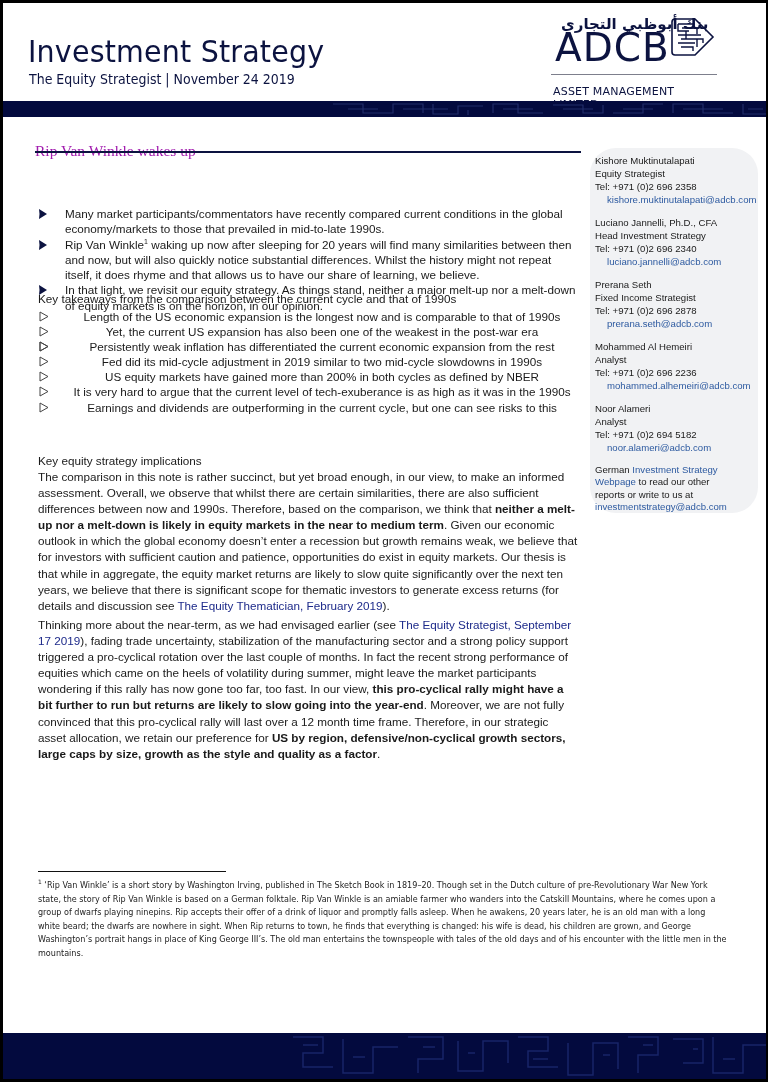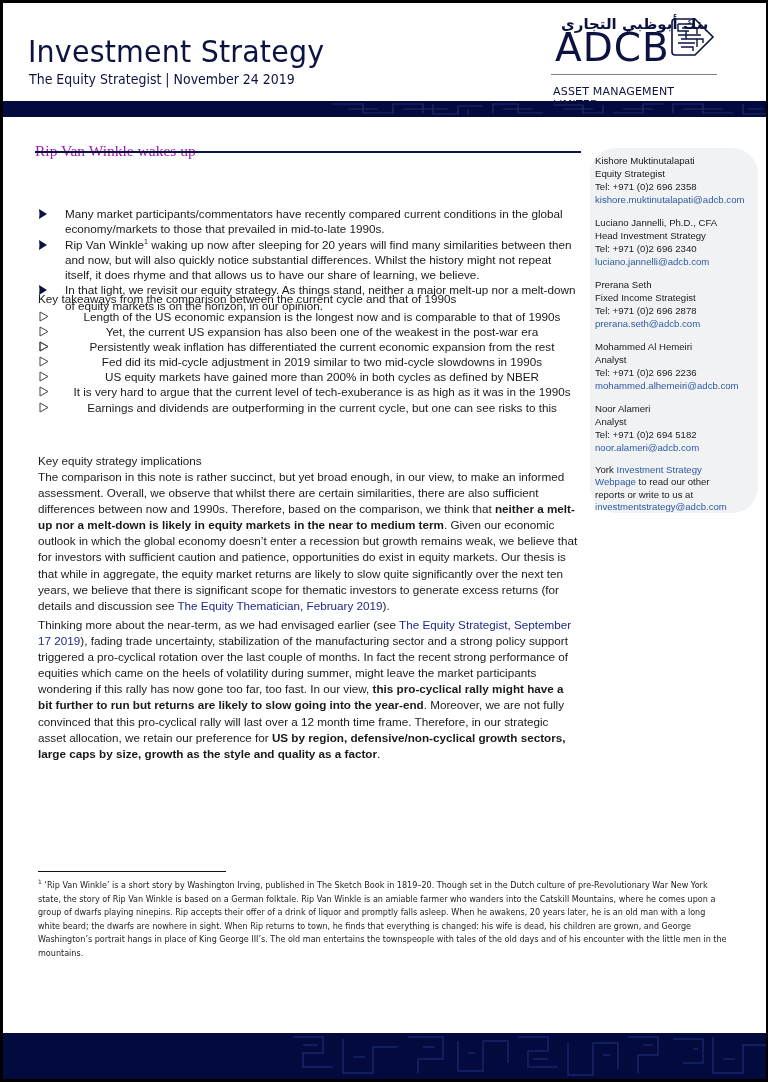--- a/index.html
+++ b/index.html
@@ -33,21 +33,21 @@
   .takeaways { position: absolute; left: 35px; top: 306px; width: 545px; text-align: center; }
   .tk { position: relative; padding-left: 23px; font-size: 11.7px; line-height: 15.1px; color: #1a1a1a; white-space: nowrap; }
   .tk .tri { position: absolute; left: 1px; top: 2px; width: 10px; height: 11px; }
 
   .para { position: absolute; left: 35px; width: 540px; font-size: 11.7px; line-height: 16.1px; color: #1a1a1a; }
   .para b { font-weight: bold; }
   .link { color: #1d2a8a; }
 
   .sidebar { position: absolute; left: 587px; top: 145px; width: 168px; height: 365px; background: #f1f2f4; padding: 6px 16px 0 5px; border-radius: 26px; }
   .contact { margin-bottom: 10px; font-size: 9.6px; line-height: 13px; color: #1a1a1a; }
-  .contact .email { color: #2d5aa0; }
+  .contact .email { color: #2d5aa0; margin-left: 12px; }
   .visit { font-size: 9.6px; line-height: 12.4px; color: #1a1a1a; }
   .visit .lnk { color: #2d5aa0; }
 
   .fn-rule { position: absolute; left: 35px; top: 868px; width: 188px; height: 1px; background: #111; }
   .footnote { position: absolute; left: 35px; top: 876px; width: 700px; font-size: 8.2px; line-height: 13.6px; color: #222; font-family: "DejaVu Sans", sans-serif; transform: scaleX(0.985); transform-origin: left; }
   .footnote sup { font-size: 6px; }
   sup { font-size: 7px; vertical-align: super; line-height: 0; }
 </style>
 </head>
 <body>
@@ -162,21 +162,21 @@
       <div>Tel: +971 (0)2 696 2236</div>
       <div class="email">mohammed.alhemeiri@adcb.com</div>
     </div>
     <div class="contact">
       <div>Noor Alameri</div>
       <div>Analyst</div>
       <div>Tel: +971 (0)2 694 5182</div>
       <div class="email">noor.alameri@adcb.com</div>
     </div>
     <div class="visit">
-      <span>York </span><span class="lnk">Investment Strategy Webpage</span><span> to read our other reports or write to us at </span><span class="lnk">investmentstrategy@adcb.com</span>
+      <span>German </span><span class="lnk">Investment Strategy Webpage</span><span> to read our other reports or write to us at </span><span class="lnk">investmentstrategy@adcb.com</span>
     </div>
   </div>
 
   <div class="fn-rule"></div>
   <div class="footnote">
     <sup>1</sup><span> ‘Rip Van Winkle’ is a short story by Washington Irving, published in The Sketch Book in 1819–20. Though set in the Dutch culture of pre-Revolutionary War New York state, the story of Rip Van Winkle is based on a German folktale. Rip Van Winkle is an amiable farmer who wanders into the Catskill Mountains, where he comes upon a group of dwarfs playing ninepins. Rip accepts their offer of a drink of liquor and promptly falls asleep. When he awakens, 20 years later, he is an old man with a long white beard; the dwarfs are nowhere in sight. When Rip returns to town, he finds that everything is changed: his wife is dead, his children are grown, and George Washington’s portrait hangs in place of King George III’s. The old man entertains the townspeople with tales of the old days and of his encounter with the little men in the mountains.</span>
   </div>
 
   <div class="band band-bottom">
     <svg width="763" height="46">

